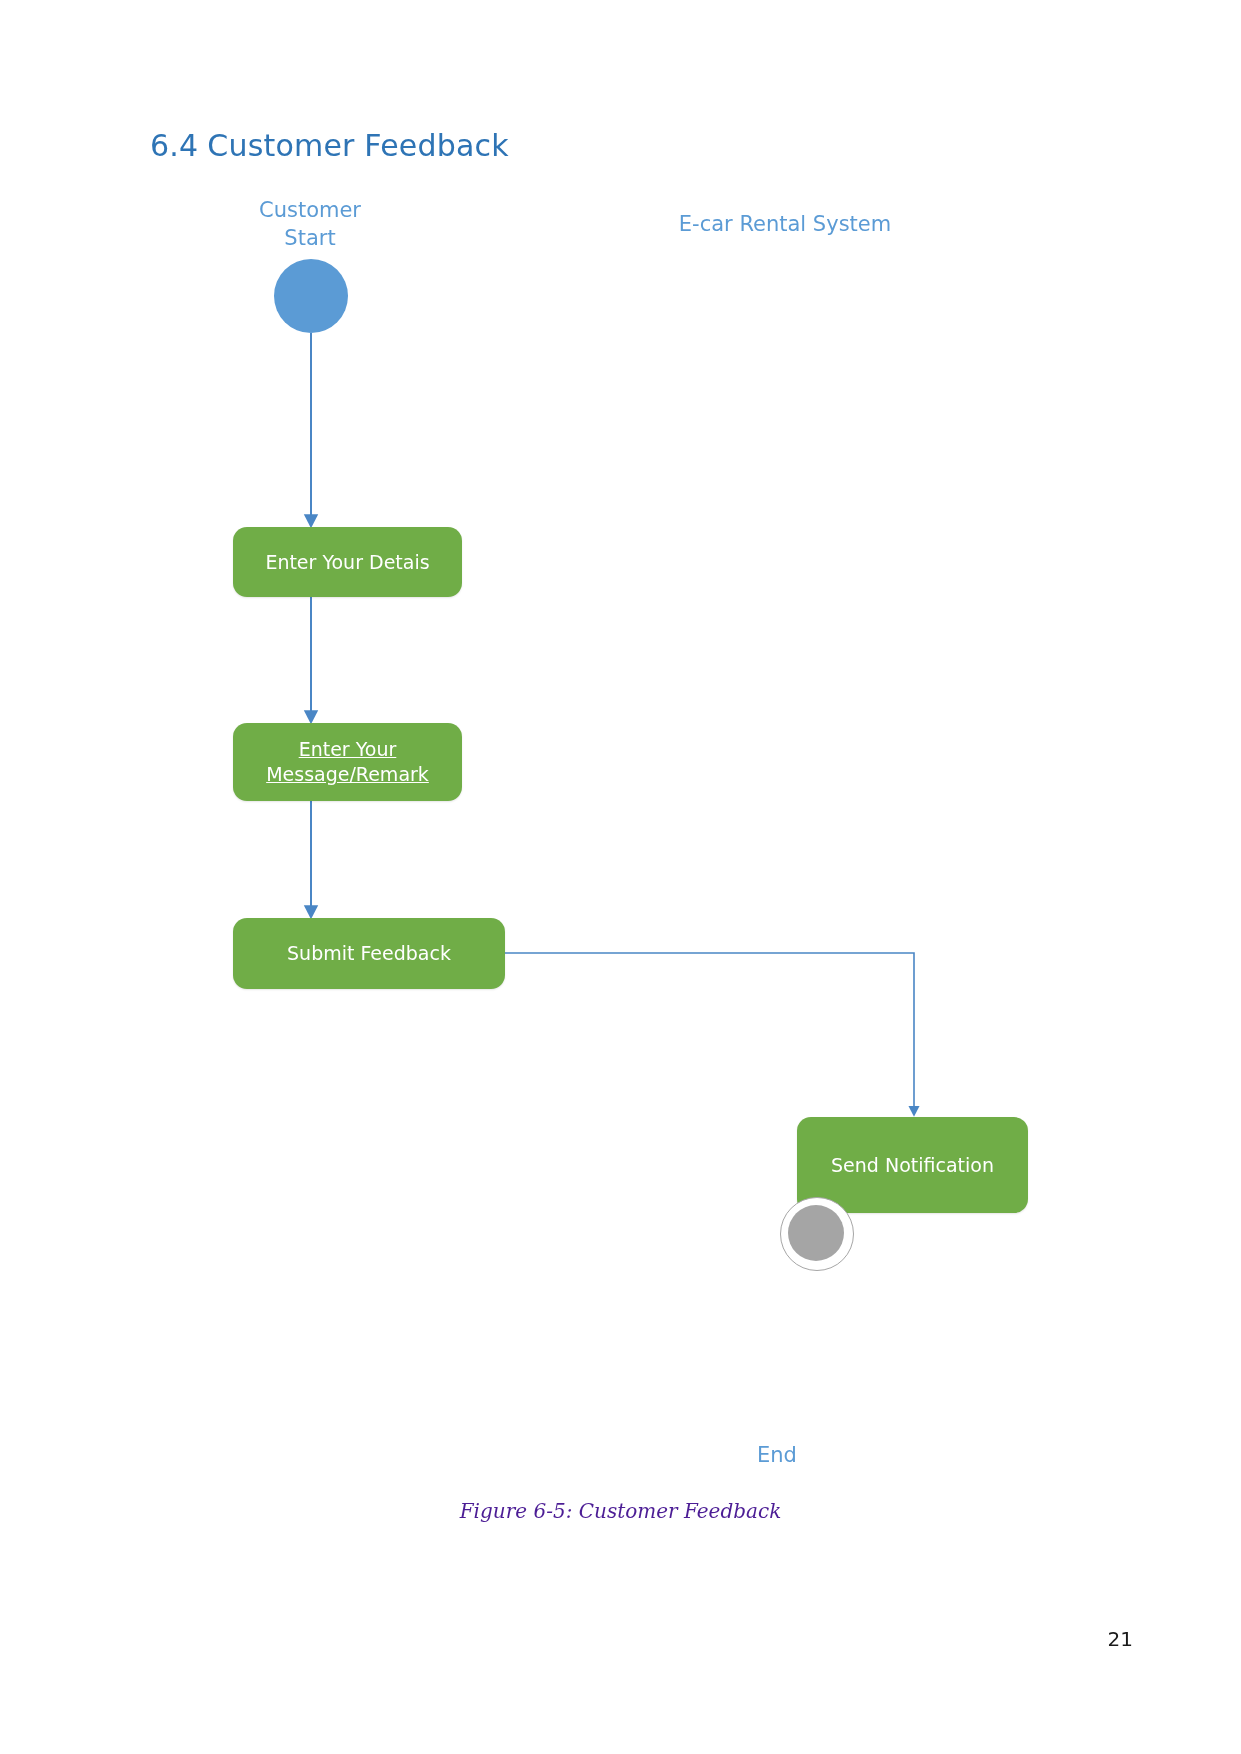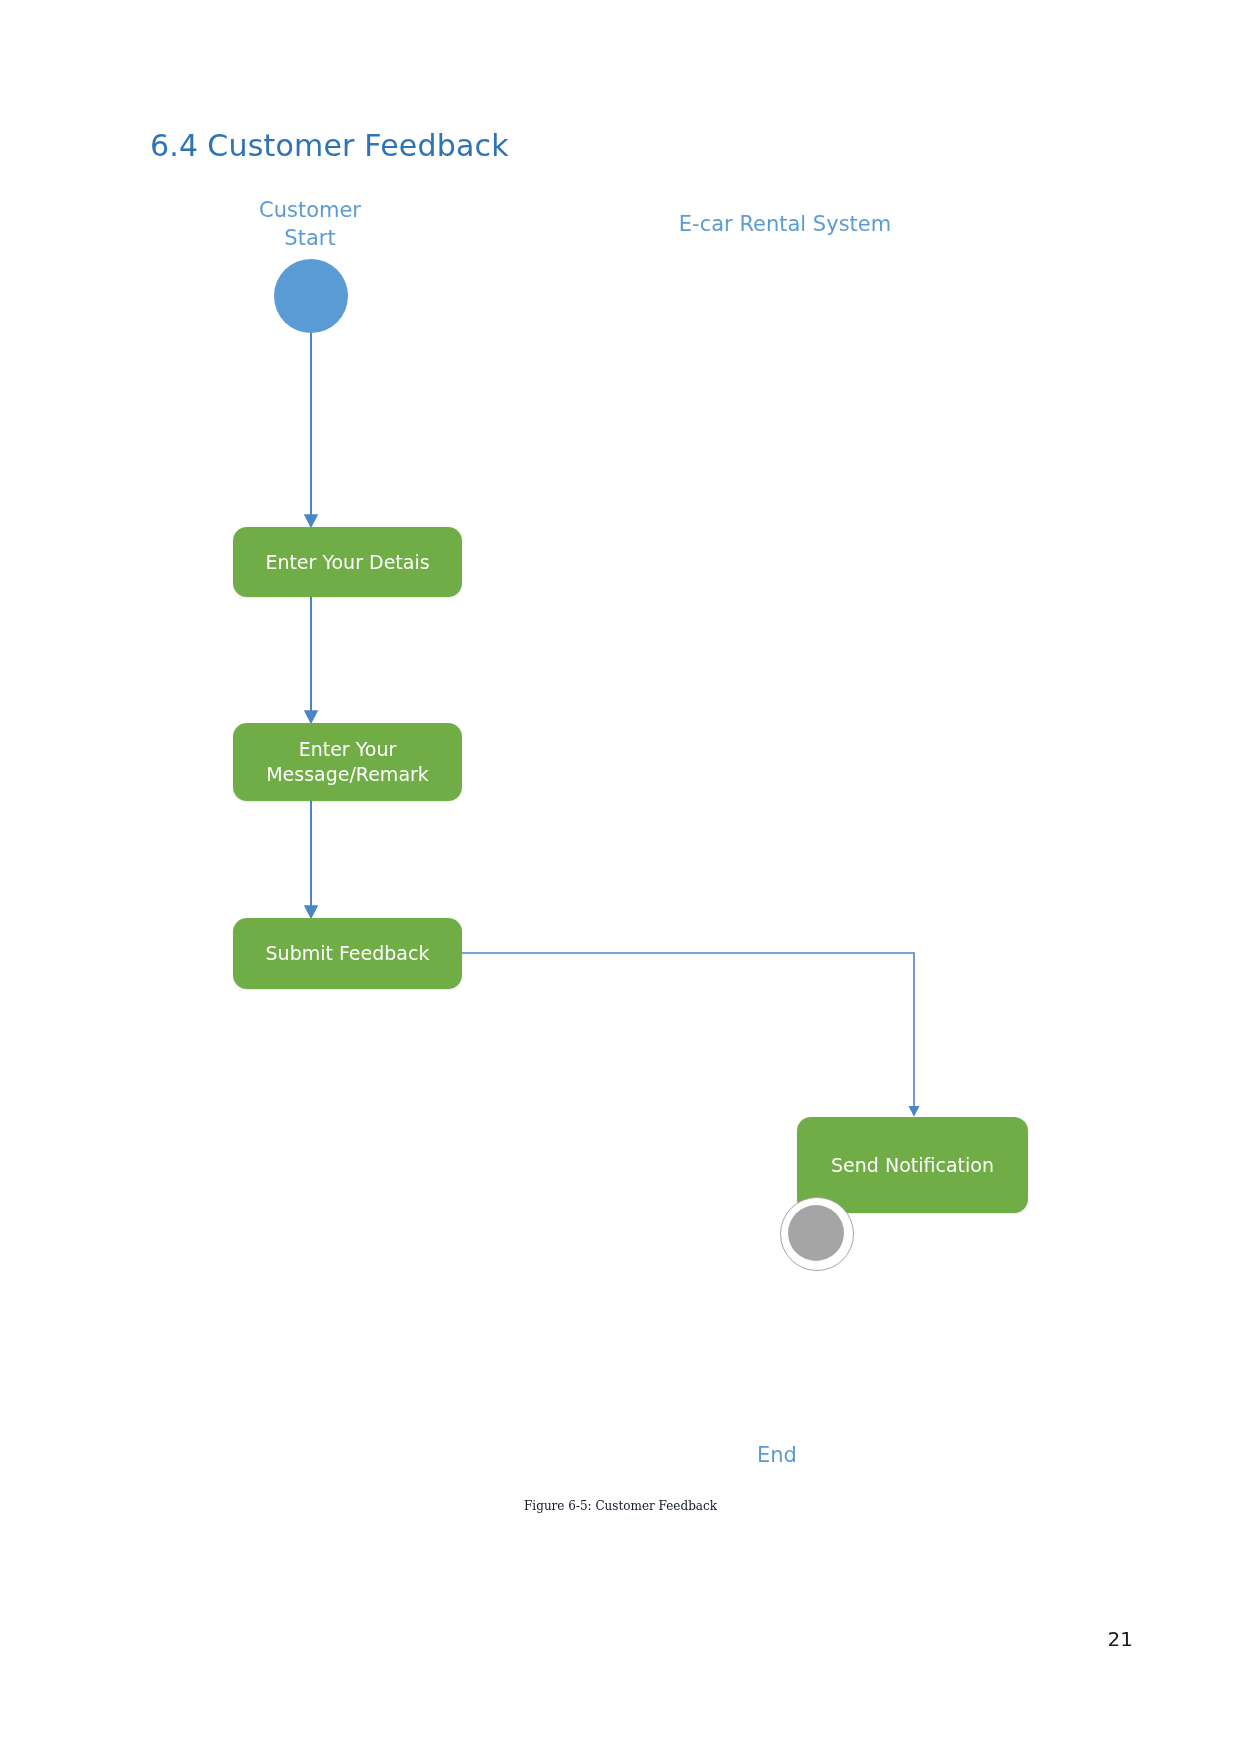--- a/index.html
+++ b/index.html
@@ -121,25 +121,26 @@
     left: 233px;
     top: 527px;
     width: 229px;
     height: 70px;
   }
   #node-enter-message {
     left: 233px;
     top: 723px;
     width: 229px;
     height: 78px;
+    text-decoration: underline;
   }
   #node-submit-feedback {
     left: 233px;
     top: 918px;
-    width: 229px;
+    width: 272px;
     height: 71px;
   }
   #node-send-notification {
     left: 797px;
     top: 1117px;
     width: 231px;
     height: 96px;
   }
 
   
@@ -156,22 +157,23 @@
   }
 
   
   .figure-caption {
     position: absolute;
     left: 0;
     top: 1499px;
     width: 1241px;
     text-align: center;
     font-family: "DejaVu Serif", serif;
-    font-size: 12px;
-    color: #0f172a;
+    font-style: italic;
+    font-size: 20px;
+    color: #4c1d95;
   }
 
   
   .page-number {
     position: absolute;
     right: 108px;
     top: 1627px;
     font-family: "DejaVu Sans", sans-serif;
     font-size: 20px;
     color: #1a1a1a;

